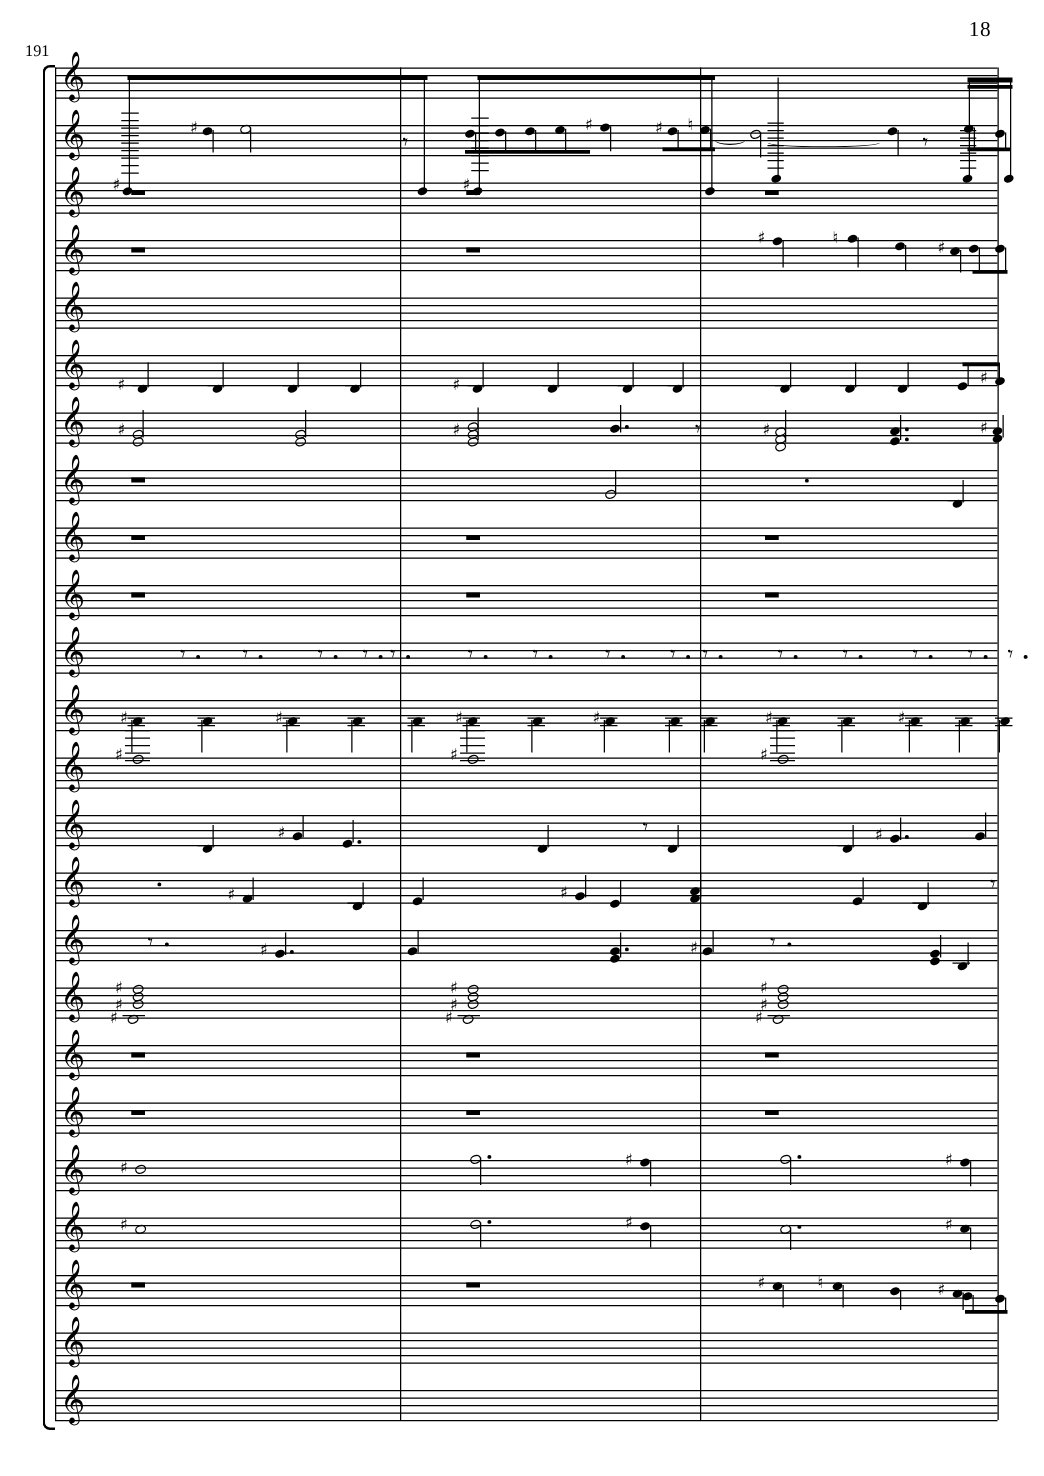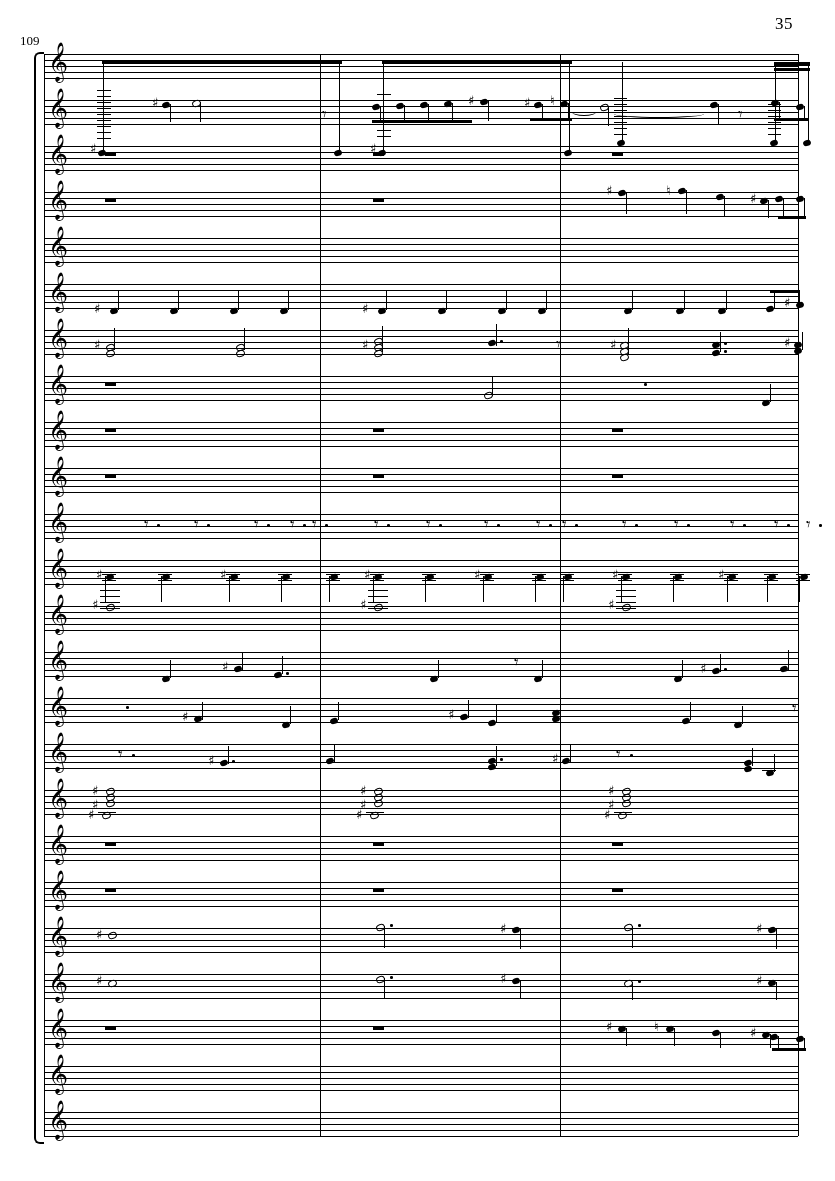--- a/index.html
+++ b/index.html
@@ -143,22 +143,22 @@
     height: 2.6px;
     background: #000;
     border-radius: 50%;
   }
 </style>
 </head>
 <body>
 
 <div class="page">
 
-  <div class="page-number">35</div>
-  <div class="measure-number">109</div>
+  <div class="page-number">18</div>
+  <div class="measure-number">191</div>
 
   <div class="score">
     <div id="staves">
         <div class="staff" style="top: 8px;">
           <div class="line"></div>
           <div class="line"></div>
           <div class="line"></div>
           <div class="line"></div>
           <div class="line"></div>
           <div class="clef">𝄞</div>

